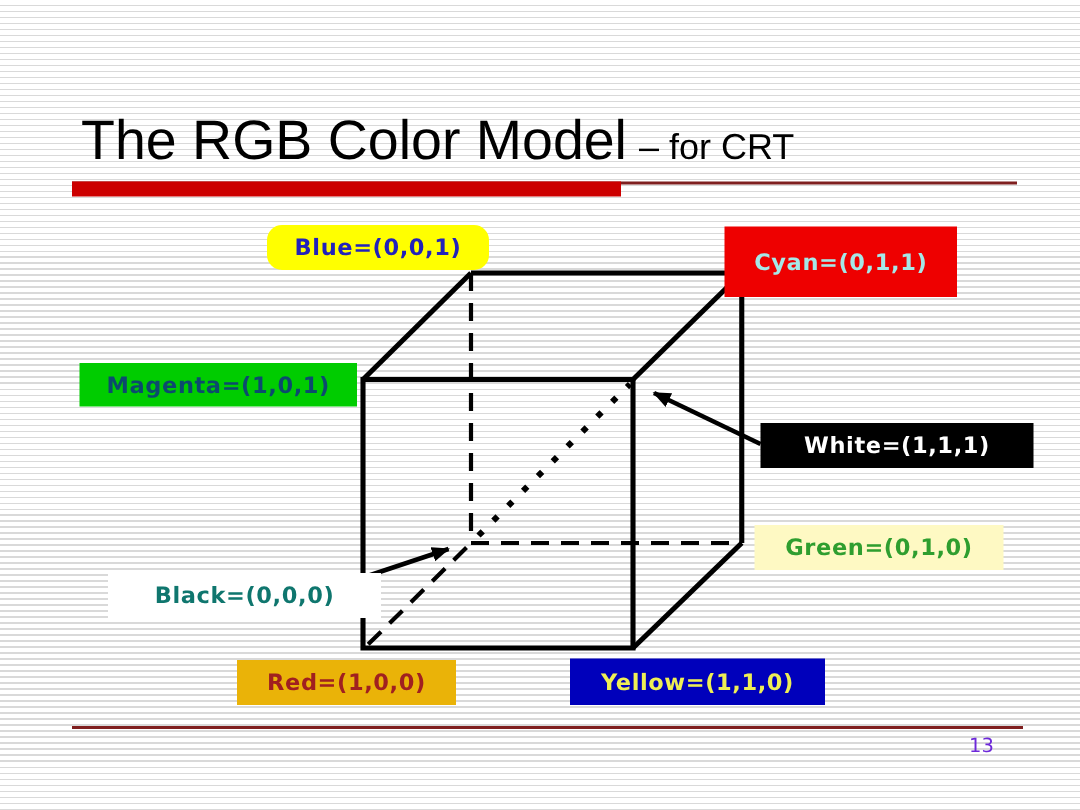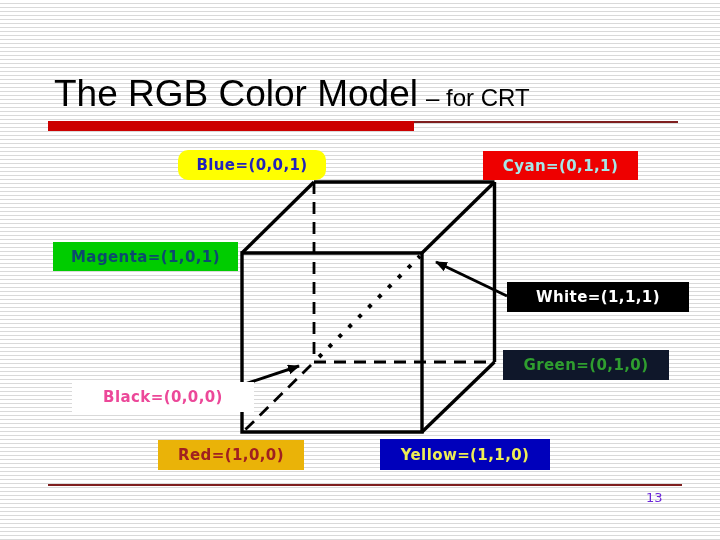--- a/index.html
+++ b/index.html
@@ -38,21 +38,21 @@
     font-size:13px;color:#6d28d9;
   }
   svg.cube{position:absolute;left:0;top:0;}
   .vlabel{
     position:absolute;
     display:flex;align-items:center;justify-content:center;
     font-weight:bold;font-size:15px;letter-spacing:0.4px;
     white-space:nowrap;
   }
   .lbl-blue   {left:178px;top:150px;width:148px;height:30px;}
-  .lbl-cyan   {left:483px;top:151px;width:155px;height:29px;}
+  .lbl-cyan   {left:483px;top:151px;width:155px;height:47px;}
   .lbl-magenta{left:53px; top:242px;width:185px;height:29px;}
   .lbl-white  {left:507px;top:282px;width:182px;height:30px;}
   .lbl-green  {left:503px;top:350px;width:166px;height:30px;}
   .lbl-black  {left:72px; top:382px;width:182px;height:30px;}
   .lbl-red    {left:158px;top:440px;width:146px;height:30px;}
   .lbl-yellow {left:380px;top:439px;width:170px;height:31px;}
 </style>
 </head>
 <body>
 
@@ -92,22 +92,22 @@
 </svg>
 
 <div class="vlabel lbl-blue" style="background: rgb(255, 255, 0); color: rgb(34, 34, 187); border-radius: 10px;">Blue=(0,0,1)</div>
 
 <div class="vlabel lbl-cyan" style="background: rgb(238, 0, 0); color: rgb(165, 232, 232);">Cyan=(0,1,1)</div>
 
 <div class="vlabel lbl-magenta" style="background: rgb(0, 204, 0); color: #0c4a6e;">Magenta=(1,0,1)</div>
 
 <div class="vlabel lbl-white" style="background: rgb(0, 0, 0); color: rgb(255, 255, 255);">White=(1,1,1)</div>
 
-<div class="vlabel lbl-green" style="background: #0f172a; color: rgb(47, 158, 47);">Green=(0,1,0)</div>
+<div class="vlabel lbl-green" style="background: #fef9c3; color: rgb(47, 158, 47);">Green=(0,1,0)</div>
 
-<div class="vlabel lbl-black" style="background: rgb(255, 255, 255); color: #ec4899;">Black=(0,0,0)</div>
+<div class="vlabel lbl-black" style="background: rgb(255, 255, 255); color: #0f766e;">Black=(0,0,0)</div>
 
 <div class="vlabel lbl-red" style="background: #eab308; color: rgb(160, 32, 32);">Red=(1,0,0)</div>
 
 <div class="vlabel lbl-yellow" style="background: rgb(0, 0, 187); color: rgb(238, 238, 85);">Yellow=(1,1,0)</div>
 
 <div class="bottom-rule"></div>
 <div class="page-number">13</div>
 
 </body></html>

